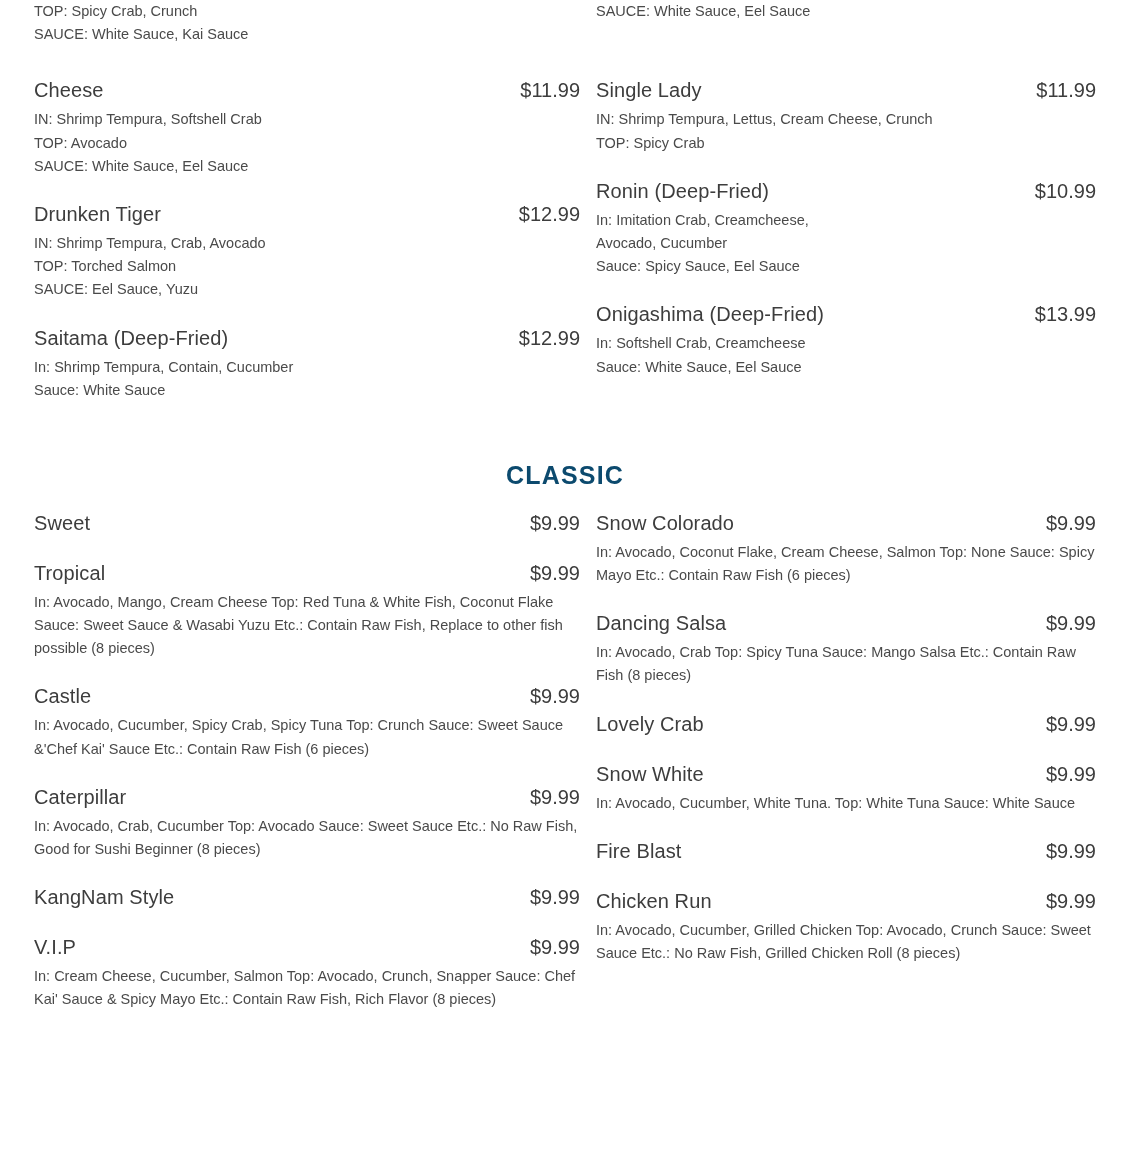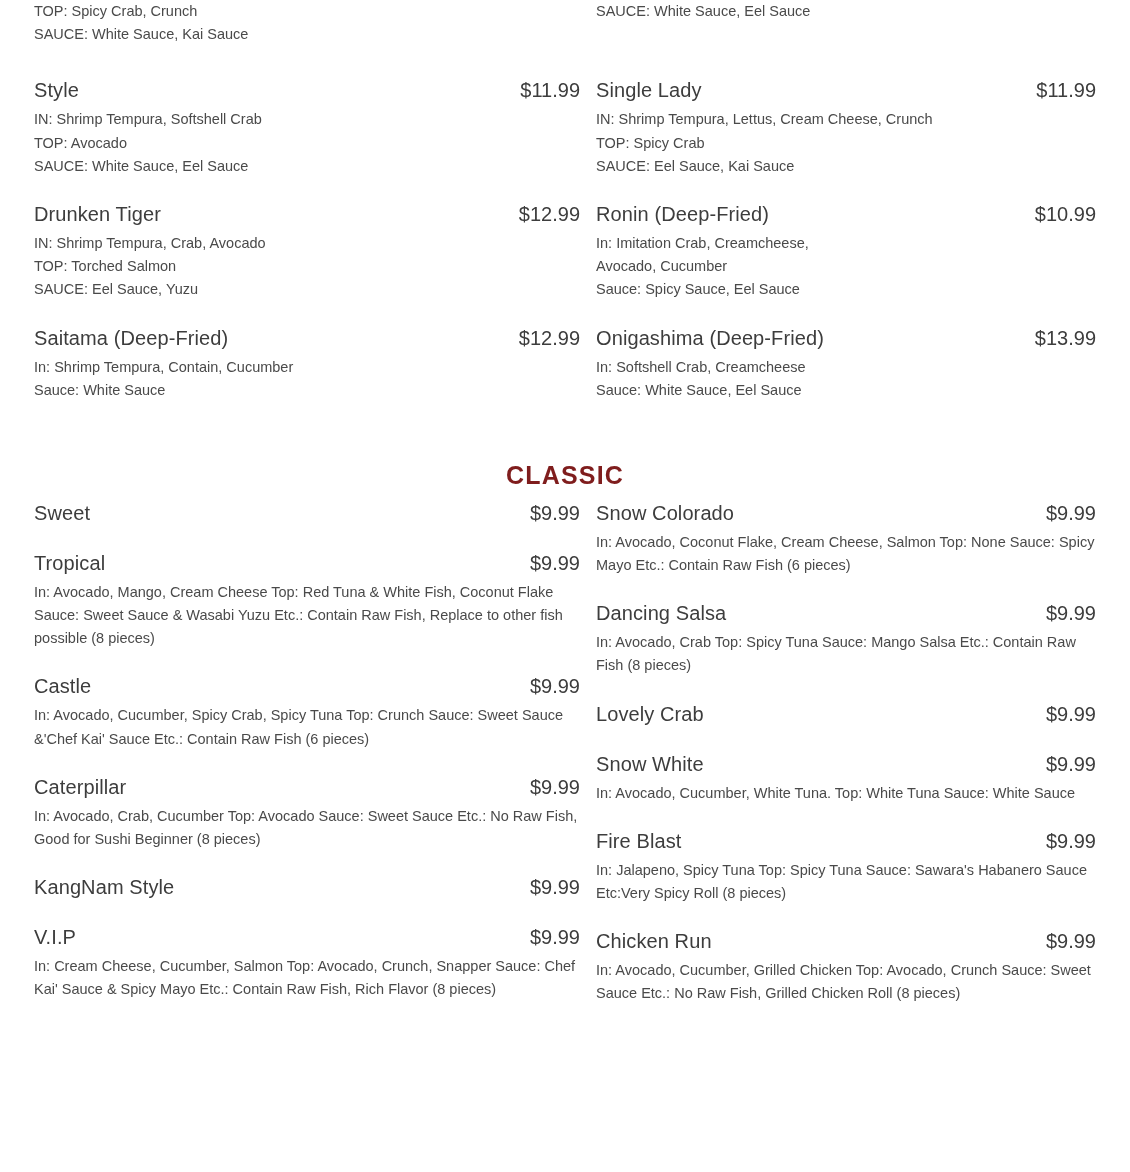--- a/index.html
+++ b/index.html
@@ -64,22 +64,22 @@
     max-width: 100%;
   }
   .desc-line {
     display: block;
   }
   .section-title {
     text-align: center;
     font-size: 25px;
     font-weight: 700;
     letter-spacing: 1.2px;
-    color: #7f1d1d;
-    margin: 36px 0 10px 0;
+    color: #0c4a6e;
+    margin: 36px 0 20px 0;
   }
   .top-partial .item-desc {
     margin-top: 0;
   }
   .spacer-8 { height: 8px; }
 </style>
 </head>
 <body>
 
 <div class="page">
@@ -102,21 +102,21 @@
     </div>
   </div>
 
   <div class="spacer-8"></div>
 
   <div class="menu-grid">
     <div class="col">
 
       <div class="item">
         <div class="item-head">
-          <span class="item-name">Style</span>
+          <span class="item-name">Cheese</span>
           <span class="item-price">$11.99</span>
         </div>
         <div class="item-desc">
           <span class="desc-line">IN: Shrimp Tempura, Softshell Crab</span>
           <span class="desc-line">TOP: Avocado</span>
           <span class="desc-line">SAUCE: White Sauce, Eel Sauce</span>
         </div>
       </div>
 
       <div class="item">
@@ -147,21 +147,20 @@
     <div class="col">
 
       <div class="item">
         <div class="item-head">
           <span class="item-name">Single Lady</span>
           <span class="item-price">$11.99</span>
         </div>
         <div class="item-desc">
           <span class="desc-line">IN: Shrimp Tempura, Lettus, Cream Cheese, Crunch</span>
           <span class="desc-line">TOP: Spicy Crab</span>
-          <span class="desc-line">SAUCE: Eel Sauce, Kai Sauce</span>
         </div>
       </div>
 
       <div class="item">
         <div class="item-head">
           <span class="item-name">Ronin (Deep-Fried)</span>
           <span class="item-price">$10.99</span>
         </div>
         <div class="item-desc">
           <span class="desc-line">In: Imitation Crab, Creamcheese,</span>
@@ -268,21 +267,20 @@
           <span class="item-price">$9.99</span>
         </div>
         <div class="item-desc">In: Avocado, Cucumber, White Tuna. Top: White Tuna Sauce: White Sauce</div>
       </div>
 
       <div class="item">
         <div class="item-head">
           <span class="item-name">Fire Blast</span>
           <span class="item-price">$9.99</span>
         </div>
-        <div class="item-desc">In: Jalapeno, Spicy Tuna Top: Spicy Tuna Sauce: Sawara's Habanero Sauce Etc:Very Spicy Roll (8 pieces)</div>
       </div>
 
       <div class="item">
         <div class="item-head">
           <span class="item-name">Chicken Run</span>
           <span class="item-price">$9.99</span>
         </div>
         <div class="item-desc">In: Avocado, Cucumber, Grilled Chicken Top: Avocado, Crunch Sauce: Sweet Sauce Etc.: No Raw Fish, Grilled Chicken Roll (8 pieces)</div>
       </div>
 

